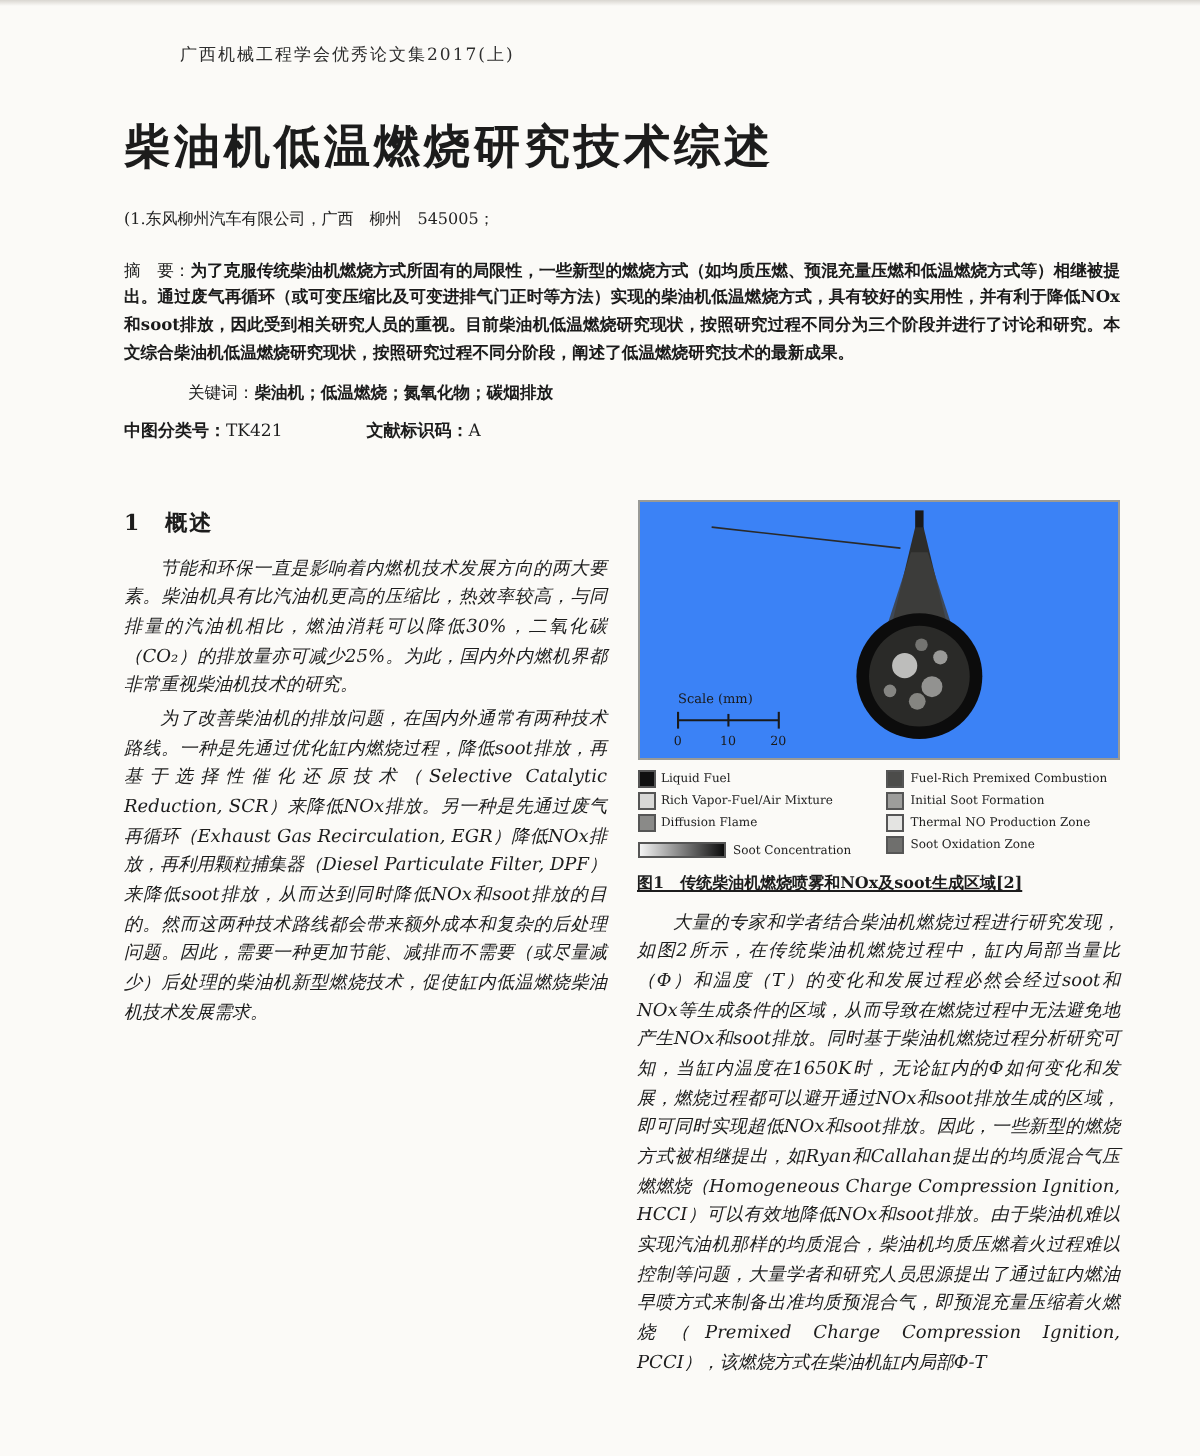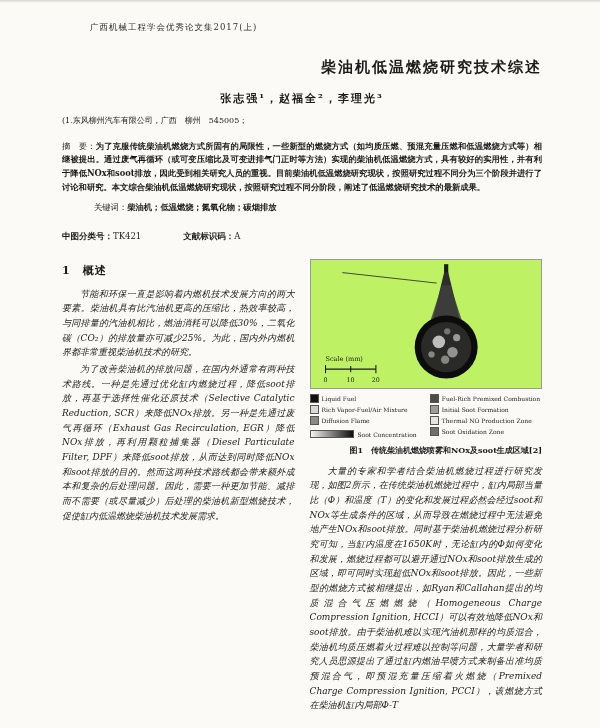--- a/index.html
+++ b/index.html
@@ -1,59 +1,58 @@
 <!DOCTYPE html>
 <html><head>
 <meta charset="utf-8">
 <style>
   html,body{margin:0;padding:0;}
   body{
     width:600px;height:728px;overflow:hidden;
     background:#fbfaf7;color:#1c1c1c;
     font-family:"DejaVu Serif","Liberation Serif",serif;
   }
-  .page{box-sizing:border-box;width:600px;height:644px;padding:20px 58px 0 62px;position:relative;}
+  .page{box-sizing:border-box;width:600px;height:644px;padding:20px 40px 0 62px;position:relative;}
   .scan-edge{position:absolute;top:0;left:0;right:0;height:3px;background:linear-gradient(#d9d6d0,rgba(255,255,255,0));}
   .running-header{font-size:8.5px;color:#2e2e2e;letter-spacing:1px;margin:2px 0 24px 28px;}
-  .title{font-size:15px;font-weight:bold;text-align:right;letter-spacing:2px;margin:0 0 14px 0;}
+  .title{font-size:23px;font-weight:bold;text-align:left;letter-spacing:2px;margin:0 0 14px 0;}
   .authors{font-size:11px;font-weight:600;text-align:center;letter-spacing:2px;margin:0 0 8px 0;}
   .affil{font-size:8px;text-align:left;line-height:1.7;color:#222;}
   .abstract{margin-top:12px;font-size:8.3px;line-height:1.66;text-align:justify;font-weight:600;color:#1b1b1b;}
   .abstract .lbl,.keywords .lbl{font-weight:normal;}
   .keywords{font-size:8.3px;font-weight:600;margin-top:7px;margin-left:32px;}
-  .metaline{font-size:8.5px;margin-top:18px;}
+  .metaline{font-size:8.5px;margin-top:8px;}
   .metaline .lbl{font-weight:bold;}
   .metaline .gap{display:inline-block;width:42px;}
-  .columns{display:flex;gap:15px;margin-top:16px;}
+  .columns{display:flex;gap:15px;margin-top:28px;}
   .col{width:50%;}
   .sec-heading{font-size:11px;font-weight:bold;margin:4px 0 9px 0;letter-spacing:1px;}
   .col p{font-size:9px;line-height:1.63;text-align:justify;text-indent:2em;margin:0 0 2px 0;font-style:italic;}
   
   .figure{margin:0 0 8px 0;}
-  .fig-image{border:1px solid #9a9a96;background:#bef264;position:relative;height:128px;}
+  .fig-image{border:1px solid #9a9a96;background:#3b82f6;position:relative;height:128px;}
   .fig-image svg{display:block;width:100%;height:100%;}
   .legend{display:flex;gap:8px;margin-top:5px;font-size:6px;line-height:1.5;}
   .legend-col{display:flex;flex-direction:column;gap:2px;width:50%;}
   .legend-item{display:flex;align-items:center;gap:3px;}
   .swatch{width:7px;height:7px;border:0.5px solid #555;flex:0 0 auto;}
   .soot-row{display:flex;align-items:center;gap:4px;margin-top:3px;font-size:6px;}
   .soot-grad{width:42px;height:6px;border:0.5px solid #555;background:linear-gradient(90deg,#f4f4f4,#0c0c0c);}
-  .fig-caption{font-size:8px;text-align:right;margin-top:6px;font-weight:600;}
+  .fig-caption{font-size:8px;text-align:left;margin-top:6px;font-weight:600;text-decoration:underline;}
 </style>
 </head>
 <body>
 
 <div class="page">
   <div class="scan-edge"></div>
 
   <div class="running-header">广西机械工程学会优秀论文集2017(上)</div>
 
   <h1 class="title">柴油机低温燃烧研究技术综述</h1>
 
-  <div class="authors">张志强¹，赵福全²，李理光³</div>
 
   <div class="affil">(1.东风柳州汽车有限公司，广西　柳州　545005；</div>
 
   <div class="abstract"><span class="lbl">摘　要：</span><span>为了克服传统柴油机燃烧方式所固有的局限性，一些新型的燃烧方式（如均质压燃、预混充量压燃和低温燃烧方式等）相继被提出。通过废气再循环（或可变压缩比及可变进排气门正时等方法）实现的柴油机低温燃烧方式，具有较好的实用性，并有利于降低NOx和soot排放，因此受到相关研究人员的重视。目前柴油机低温燃烧研究现状，按照研究过程不同分为三个阶段并进行了讨论和研究。本文综合柴油机低温燃烧研究现状，按照研究过程不同分阶段，阐述了低温燃烧研究技术的最新成果。</span></div>
 
   <div class="keywords"><span class="lbl">关键词：</span><span>柴油机；低温燃烧；氮氧化物；碳烟排放</span></div>
 
   <div class="metaline">
     <span class="lbl">中图分类号：</span><span>TK421</span><span class="gap"></span><span class="lbl">文献标识码：</span><span>A</span>
   </div>

